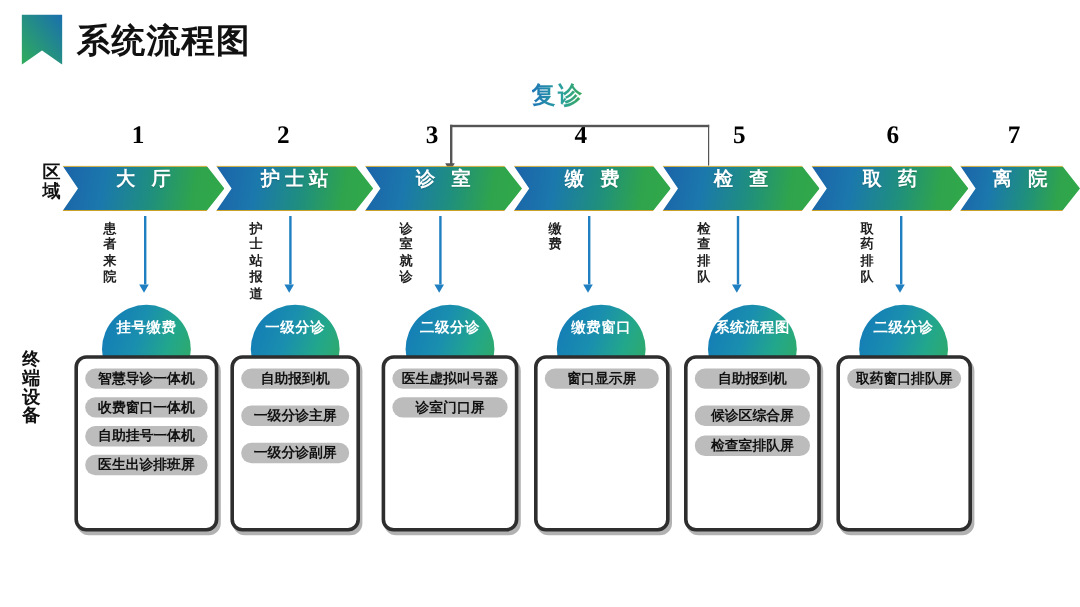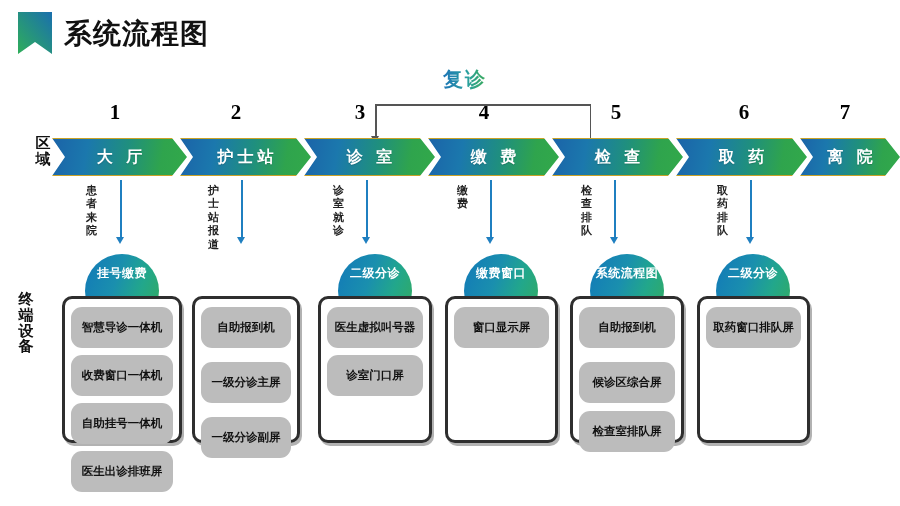--- a/index.html
+++ b/index.html
@@ -39,21 +39,21 @@
     font-family: "Liberation Serif", "DejaVu Serif", serif;
   }
 
   
   #chevrons { position: absolute; left: 52px; top: 138px; height: 38px; }
   .chev {
     position: absolute; top: 0; height: 38px;
     background: linear-gradient(100deg, #1b63a8 0%, #1b78ad 26%, #1f8f7e 55%, #2fa44d 80%, #32a94a 100%);
     border-top: 1px solid #c9a227; border-bottom: 1px solid #c9a227;
     clip-path: polygon(0 0, calc(100% - 15px) 0, 100% 50%, calc(100% - 15px) 100%, 0 100%, 13px 50%);
-    display: flex; align-items: center; justify-content: center;
+    display: flex; justify-content: center;
   }
   .chev-lbl {
     color: #ffffff; font-size: 16px; font-weight: bold;
     letter-spacing: 4px; text-indent: 4px;
     font-family: "DejaVu Sans", "Liberation Sans", sans-serif;
     text-shadow: 0 1px 1px rgba(0,0,0,.18);
   }
 
   
   #bracket { position: absolute; left: 375px; top: 104px; width: 216px; height: 34px; }
@@ -105,21 +105,21 @@
   .devbox {
     position: absolute; background: #fff;
     border: 3px solid #2e2e2e; border-radius: 10px;
     box-shadow: 2px 3px 0 rgba(0,0,0,.30);
     padding: 8px 6px 6px 6px;
     display: flex; flex-direction: column; align-items: center;
   }
   .pill {
     width: 100%; background: #bcbcbc; border-radius: 11px;
     color: #111; font-size: 11.5px; font-weight: bold;
-    text-align: center; padding: 13px 2px; margin-bottom: 7px;
+    text-align: center; padding: 1px 2px; margin-bottom: 7px;
     font-family: "DejaVu Sans", "Liberation Sans", sans-serif;
     white-space: nowrap;
   }
 </style>
 </head>
 <body>
 
 <div id="stage">
 
   <svg class="hdr-icon" viewBox="0 0 34 42">
@@ -204,20 +204,23 @@
       <div class="head" style="top:57px"></div>
     </div>
   <div class="flow-arrow" style="left:746px; top:180px; height:64px">
       <div class="shaft" style="height:57px"></div>
       <div class="head" style="top:57px"></div>
     </div>
 
   <div class="circle" style="left:85px;  top:254px">
       <span>挂号缴费</span>
     </div>
+  <div class="circle" style="left:209px; top:254px">
+      <span>一级分诊</span>
+    </div>
   <div class="circle" style="left:338px; top:254px">
       <span>二级分诊</span>
     </div>
   <div class="circle" style="left:464px; top:254px">
       <span>缴费窗口</span>
     </div>
   <div class="circle" style="left:590px; top:254px">
       <span>系统流程图</span>
     </div>
   <div class="circle" style="left:716px; top:254px">

